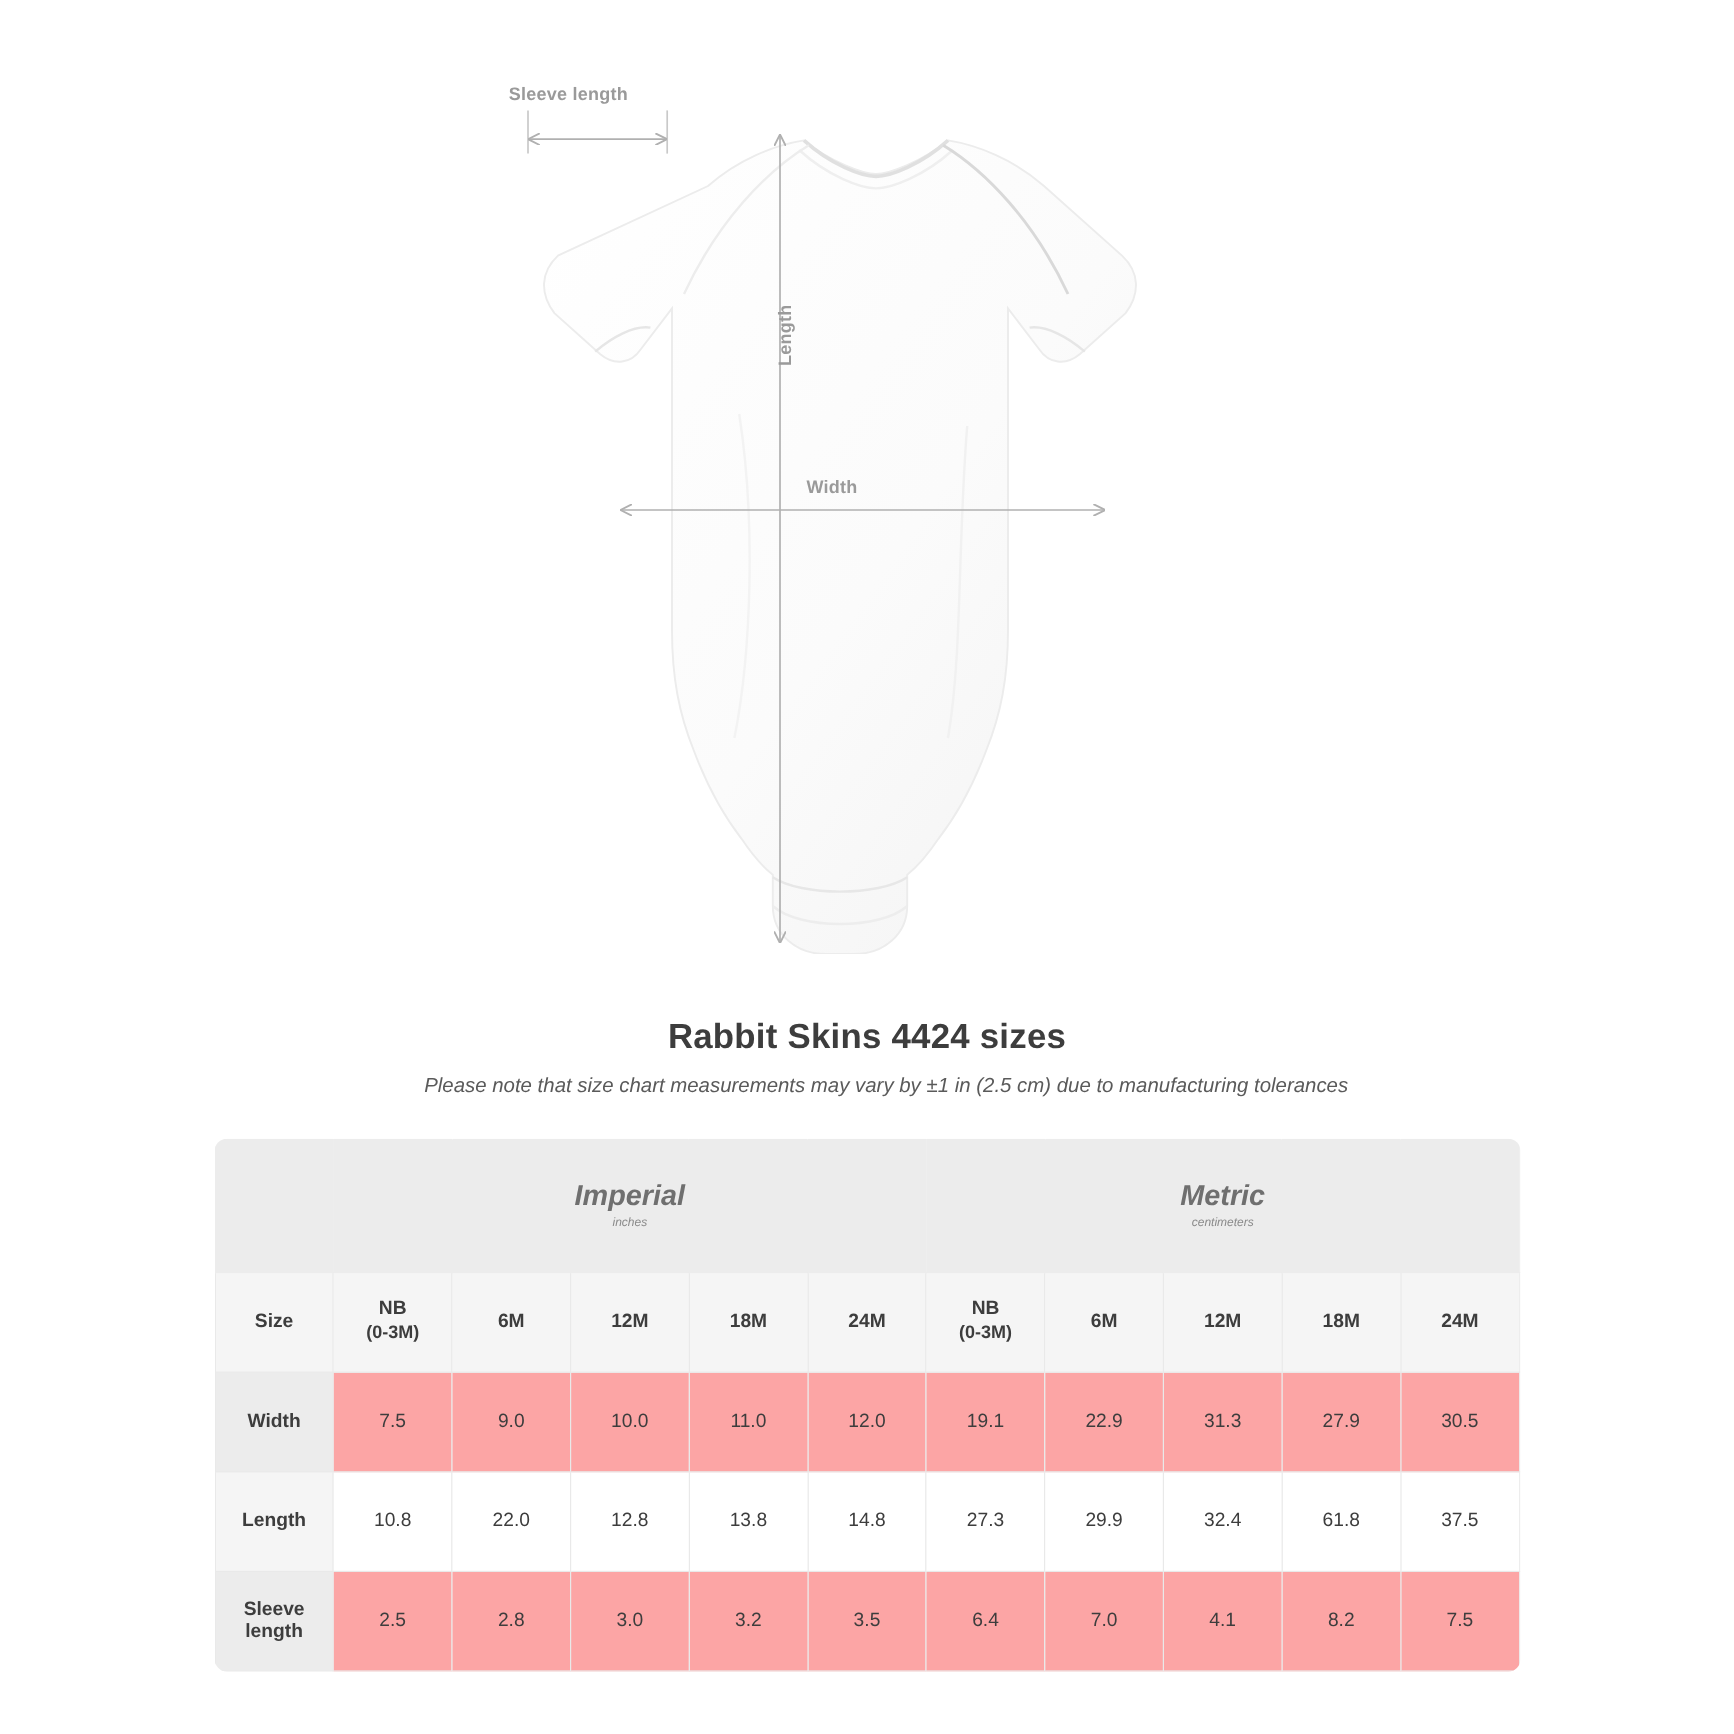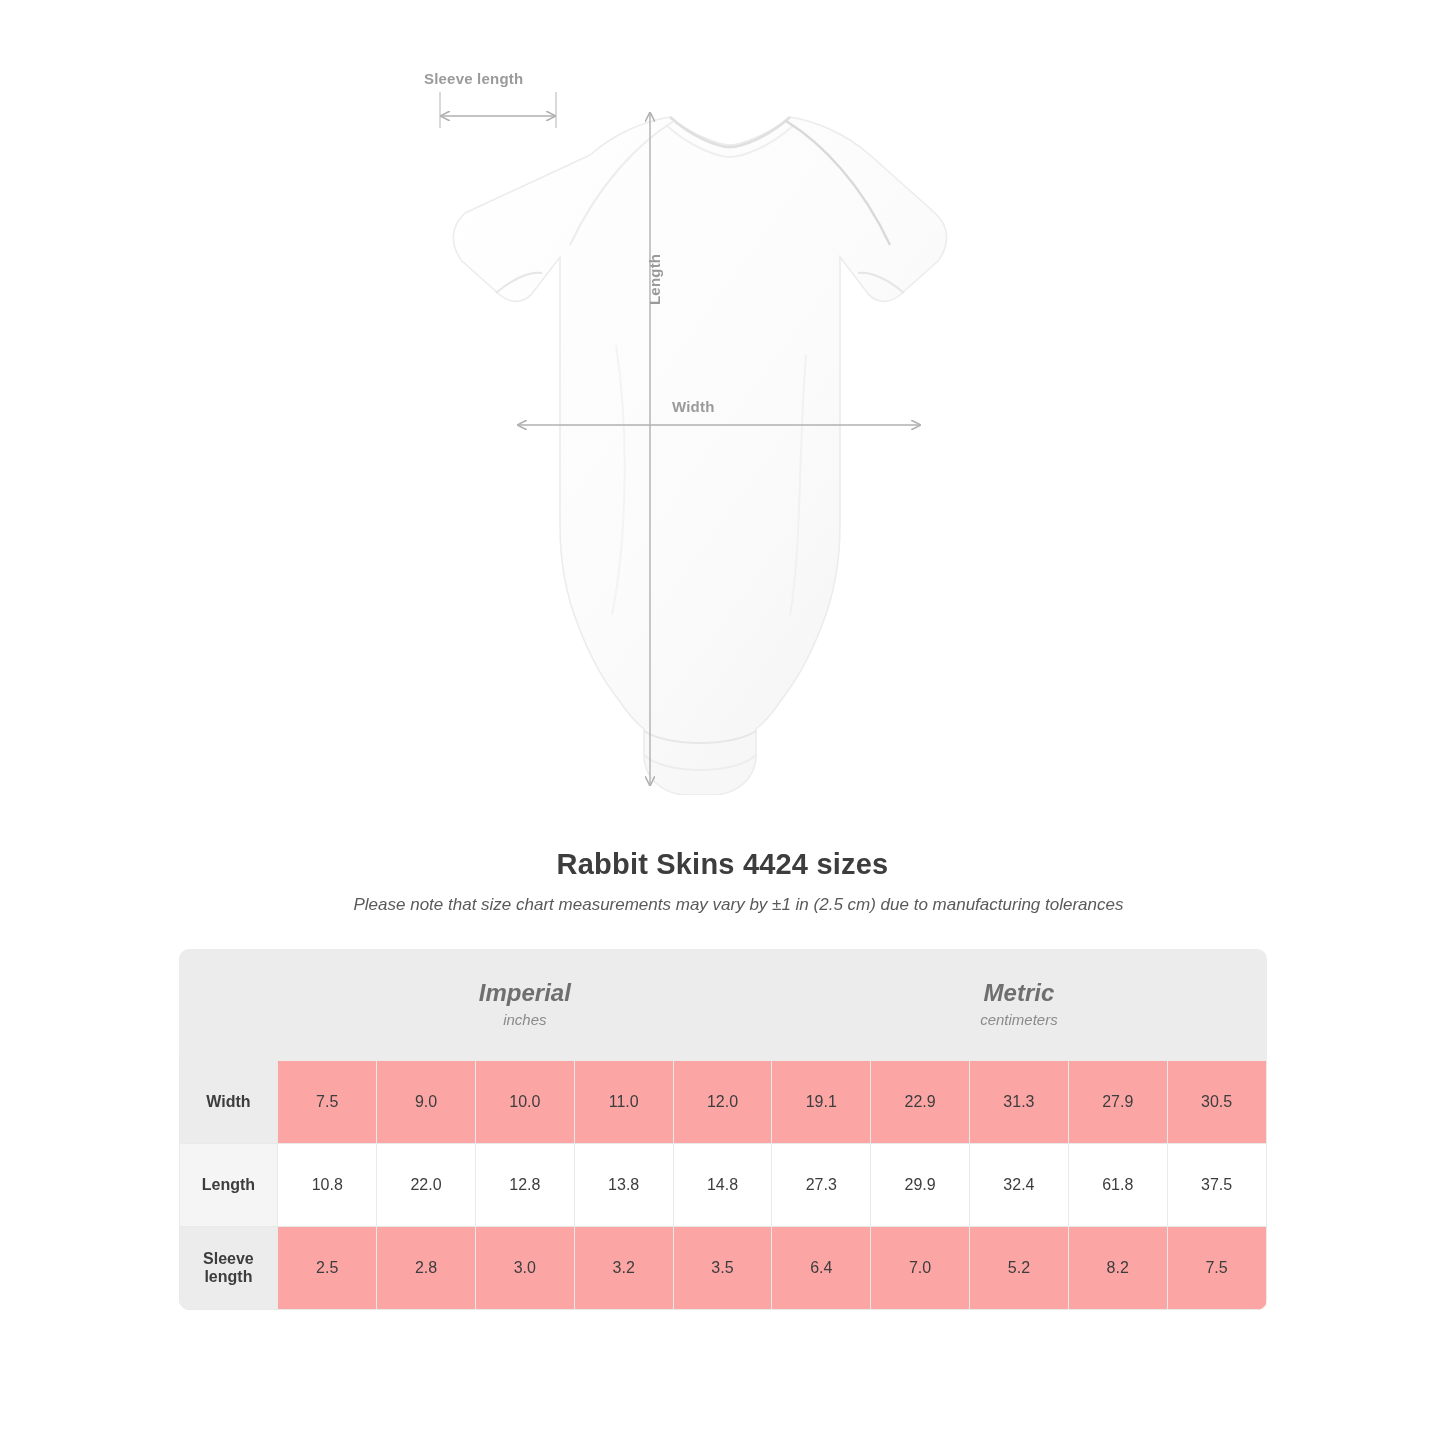--- a/index.html
+++ b/index.html
@@ -100,21 +100,21 @@
   }
   .unit-name {
     font-size: 24px;
     font-style: italic;
     font-weight: bold;
     color: #6f6f6f;
     display: block;
     line-height: 1.25;
   }
   .unit-sub {
-    font-size: 15px;
+    font-size: 10px;
     font-style: italic;
     color: #8a8a8a;
     display: block;
     line-height: 1.6;
   }
   .corner-cell {
     background: #ececec !important;
     border: 1px solid #ececec !important;
   }
   
@@ -237,20 +237,39 @@
         <td class="unit-cell" colspan="5">
           <span class="unit-name">Imperial</span>
           <span class="unit-sub">inches</span>
         </td>
         <td class="unit-cell" colspan="5">
           <span class="unit-name">Metric</span>
           <span class="unit-sub">centimeters</span>
         </td>
       </tr>
 
+      <tr>
+        <td class="hdr-cell">Size</td>
+        <td class="hdr-cell">
+          <span>NB</span>
+          <span class="sub">(0-3M)</span>
+        </td>
+        <td class="hdr-cell">6M</td>
+        <td class="hdr-cell">12M</td>
+        <td class="hdr-cell">18M</td>
+        <td class="hdr-cell">24M</td>
+        <td class="hdr-cell">
+          <span>NB</span>
+          <span class="sub">(0-3M)</span>
+        </td>
+        <td class="hdr-cell">6M</td>
+        <td class="hdr-cell">12M</td>
+        <td class="hdr-cell">18M</td>
+        <td class="hdr-cell">24M</td>
+      </tr>
 
       <tr class="shaded">
         <td class="row-label">Width</td>
         <td>7.5</td>
         <td>9.0</td>
         <td>10.0</td>
         <td>11.0</td>
         <td>12.0</td>
         <td>19.1</td>
         <td>22.9</td>
@@ -275,19 +294,19 @@
 
       <tr class="shaded">
         <td class="row-label">Sleeve length</td>
         <td>2.5</td>
         <td>2.8</td>
         <td>3.0</td>
         <td>3.2</td>
         <td>3.5</td>
         <td>6.4</td>
         <td>7.0</td>
-        <td>5.2</td>
+        <td>4.1</td>
         <td>8.2</td>
         <td>7.5</td>
       </tr>
     </tbody>
   </table>
 </div>
 
 </body></html>

